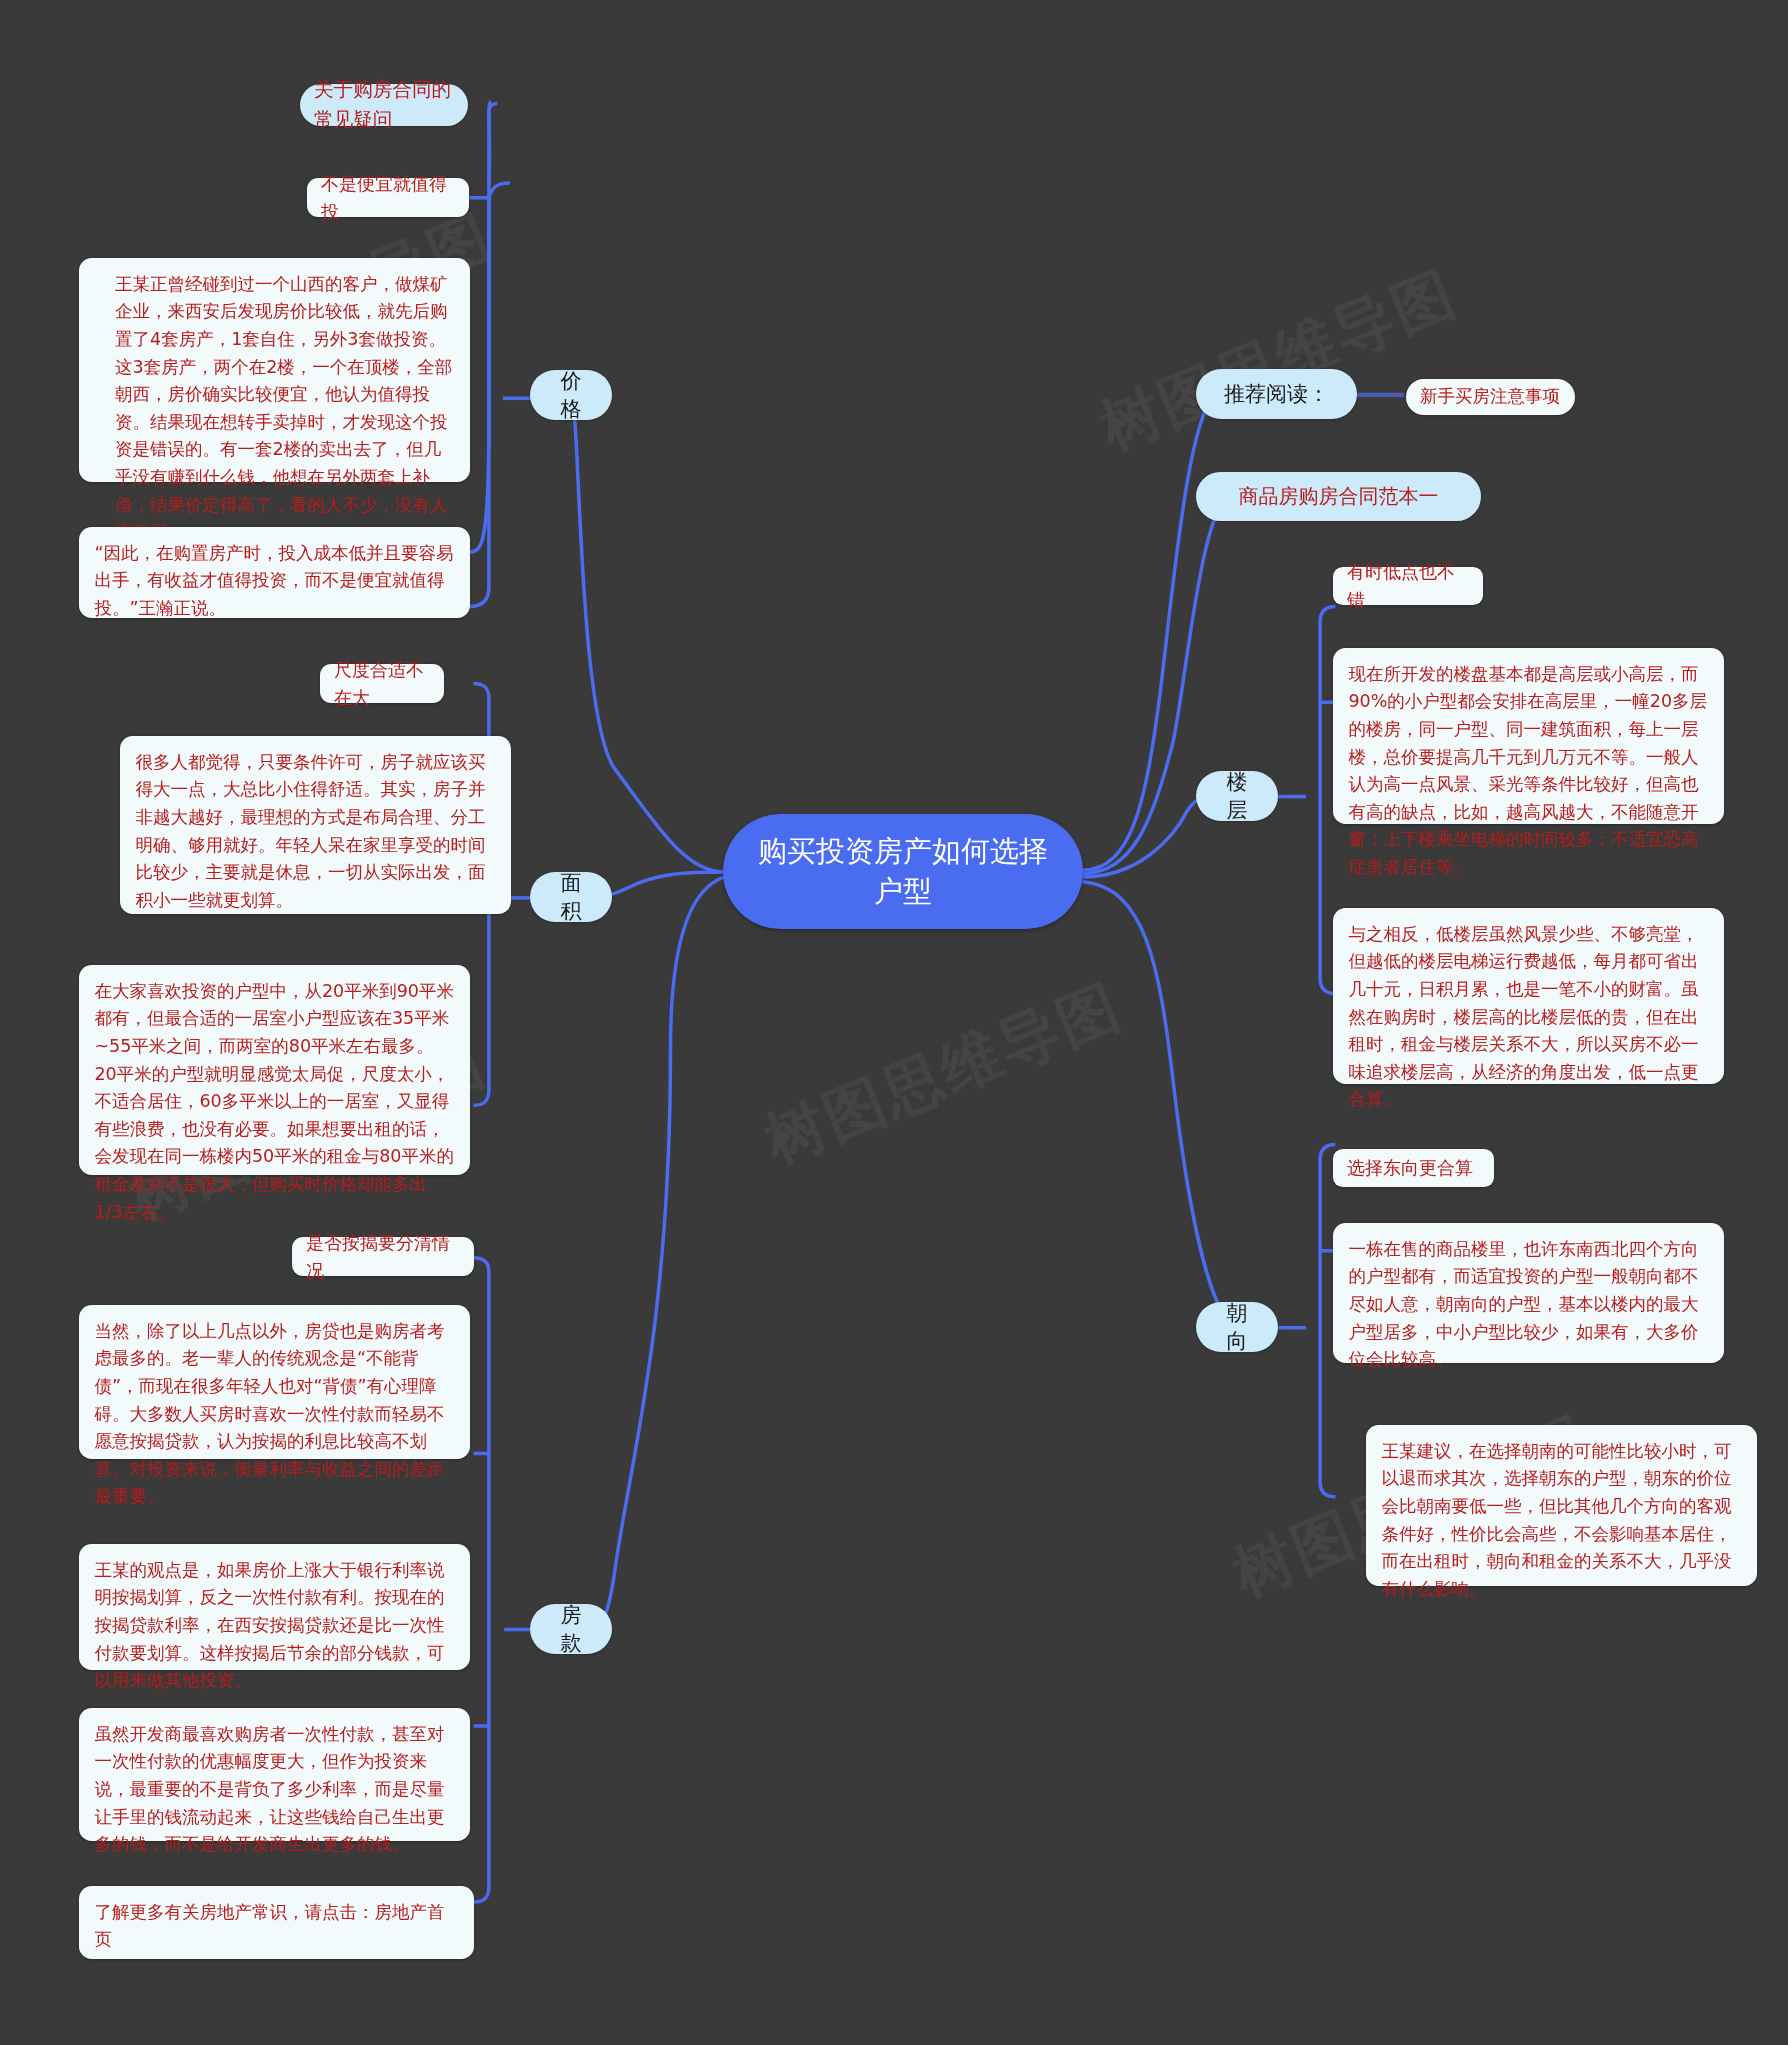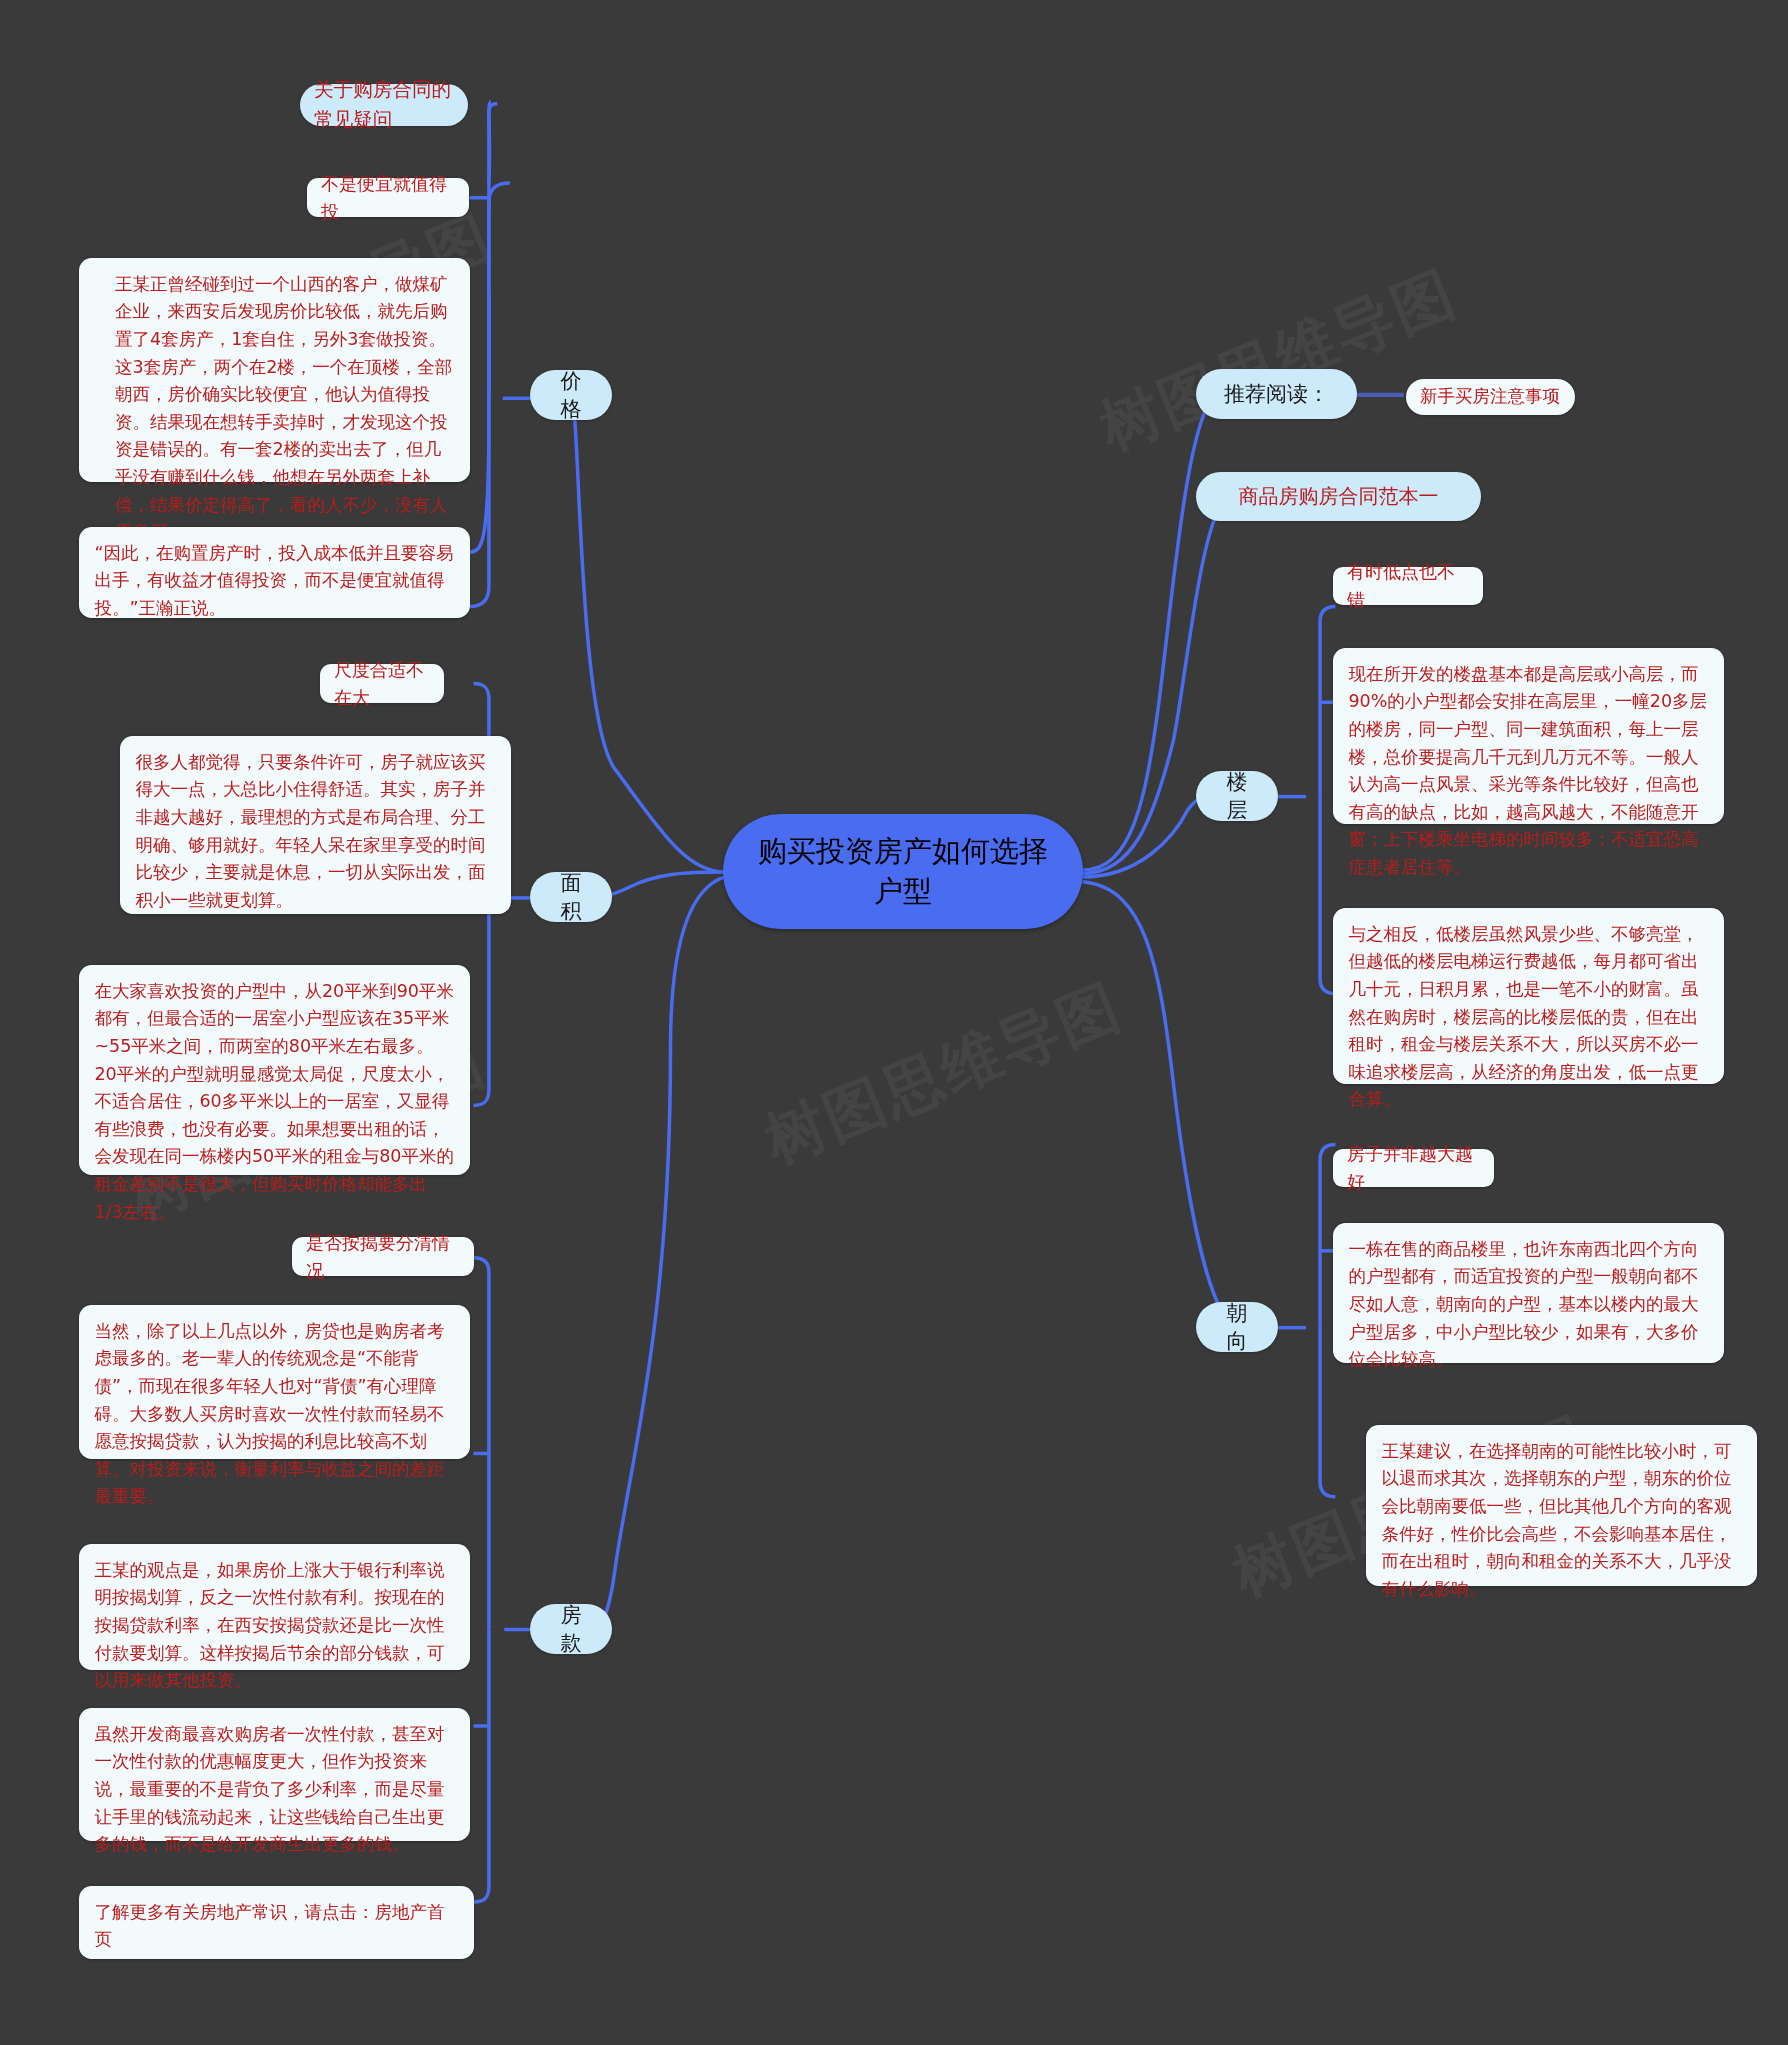--- a/index.html
+++ b/index.html
@@ -24,21 +24,21 @@
   }
   .node {
     position: absolute;
     box-sizing: border-box;
     display: flex;
     align-items: center;
   }
   
   .root {
     background: #4a6cf0;
-    color: #000000;
+    color: #ffffff;
     border-radius: 63px;
     justify-content: center;
     text-align: center;
     font-size: 29px;
     line-height: 1.35;
     padding: 18px 28px;
     box-shadow: 0 1.4px 4.2px rgba(0,0,0,0.35);
   }
   
   .branch {
@@ -185,20 +185,20 @@
   <div class="node branch" style="left:1196px; top:771px; width:82px; height:50px;">楼层</div>
 
   <div class="node leaf small" style="left:1333px; top:567px; width:150px; height:38px; justify-content:flex-start; font-size:18px; border-radius:9.8px;">有时低点也不错</div>
 
   <div class="node leaf para" style="left:1333px; top:648px; width:391px; height:176px;">现在所开发的楼盘基本都是高层或小高层，而90%的小户型都会安排在高层里，一幢20多层的楼房，同一户型、同一建筑面积，每上一层楼，总价要提高几千元到几万元不等。一般人认为高一点风景、采光等条件比较好，但高也有高的缺点，比如，越高风越大，不能随意开窗；上下楼乘坐电梯的时间较多；不适宜恐高症患者居住等。</div>
 
   <div class="node leaf para" style="left:1333px; top:908px; width:391px; height:176px;">与之相反，低楼层虽然风景少些、不够亮堂，但越低的楼层电梯运行费越低，每月都可省出几十元，日积月累，也是一笔不小的财富。虽然在购房时，楼层高的比楼层低的贵，但在出租时，租金与楼层关系不大，所以买房不必一味追求楼层高，从经济的角度出发，低一点更合算。</div>
 
   <div class="node branch" style="left:1196px; top:1302px; width:82px; height:50px;">朝向</div>
 
-  <div class="node leaf small" style="left:1333px; top:1149px; width:161px; height:38px; justify-content:flex-start; font-size:18px; border-radius:9.8px;">房子并非越大越好</div>
+  <div class="node leaf small" style="left:1333px; top:1149px; width:161px; height:38px; justify-content:flex-start; font-size:18px; border-radius:9.8px;">选择东向更合算</div>
 
   <div class="node leaf para" style="left:1333px; top:1223px; width:391px; height:140px;">一栋在售的商品楼里，也许东南西北四个方向的户型都有，而适宜投资的户型一般朝向都不尽如人意，朝南向的户型，基本以楼内的最大户型居多，中小户型比较少，如果有，大多价位会比较高。</div>
 
   <div class="node leaf para" style="left:1366px; top:1425px; width:391px; height:161px;">王某建议，在选择朝南的可能性比较小时，可以退而求其次，选择朝东的户型，朝东的价位会比朝南要低一些，但比其他几个方向的客观条件好，性价比会高些，不会影响基本居住，而在出租时，朝向和租金的关系不大，几乎没有什么影响。</div>
 
 </div>
 
 
 </body></html>

